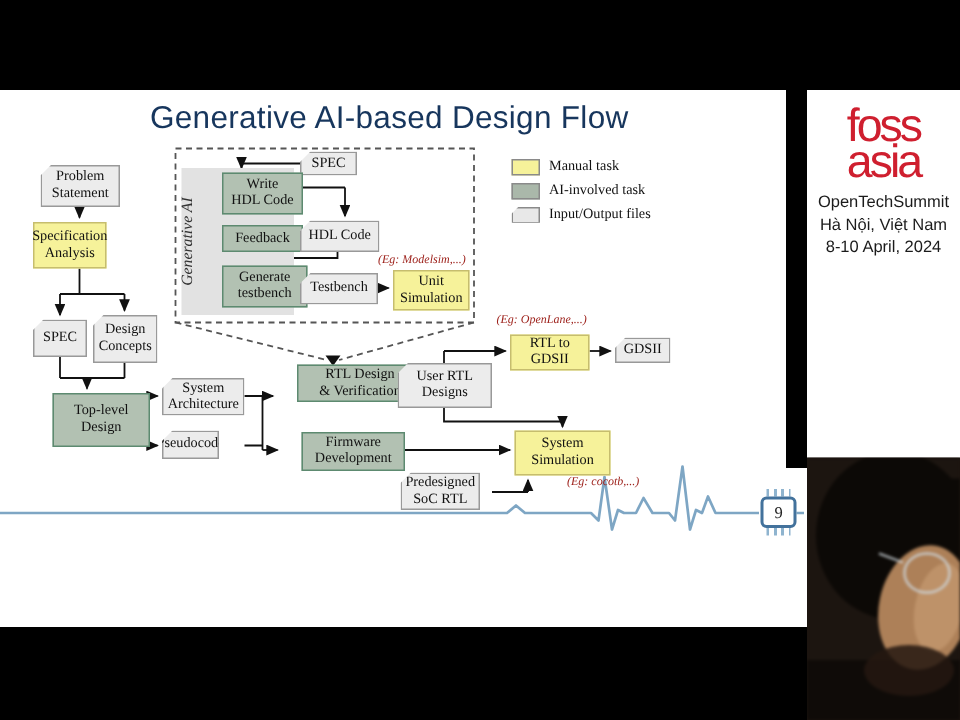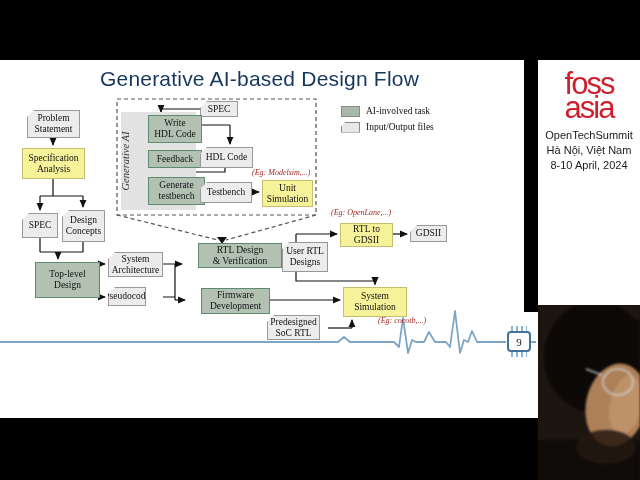--- a/index.html
+++ b/index.html
@@ -109,21 +109,21 @@
            L424,282 L429,272 L435,282 L446,282 L450,287 L455,251 L460,293 L464,280 L468,282
            L472,271 L477,282 L506,282 M531,282 L536,282" stroke="#7ea6c4" stroke-width="1.8" fill="none" stroke-linejoin="round"></path>
     </svg>
 
     <div class="gen-panel"></div>
     <div class="gen-label">Generative AI</div>
 
     <div id="nodes-layer">
         <div class="node file" style="left: 27px; top: 50px; width: 53px; height: 28px;">Problem
 Statement</div>
-        <div class="node manual" style="left: 22px; top: 88px; width: 63px; height: 31px;">Specification
+        <div class="node manual" style="left: 22px; top: 88px; width: 49px; height: 31px;">Specification
 Analysis</div>
         <div class="node file" style="left: 22px; top: 153px; width: 36px; height: 25px;">SPEC</div>
         <div class="node file" style="left: 62px; top: 150px; width: 43px; height: 32px;">Design
 Concepts</div>
         <div class="node ai" style="left: 22px; top: 202px; width: 65px; height: 36px;">Top-level
 Design</div>
         <div class="node file" style="left: 108px; top: 192px; width: 55px; height: 25px;">System
 Architecture</div>
         <div class="node file" style="left: 108px; top: 227px; width: 38px; height: 19px;">Pseudocode</div>
         <div class="node file" style="left: 200px; top: 41px; width: 38px; height: 16px;">SPEC</div>
@@ -131,35 +131,39 @@
 HDL Code</div>
         <div class="node ai" style="left: 135px; top: 90px; width: 54px; height: 18px;">Feedback</div>
         <div class="node file" style="left: 200px; top: 87px; width: 53px; height: 21px;">HDL Code</div>
         <div class="node ai" style="left: 135px; top: 117px; width: 57px; height: 28px;">Generate
 testbench</div>
         <div class="node file" style="left: 200px; top: 122px; width: 52px; height: 21px;">Testbench</div>
         <div class="node manual" style="left: 262px; top: 120px; width: 51px; height: 27px;">Unit
 Simulation</div>
         <div class="node ai" style="left: 185px; top: 183px; width: 84px; height: 25px;">RTL Design
 &amp; Verification</div>
-        <div class="node file" style="left: 282px; top: 182px; width: 46px; height: 30px;">User RTL
+        <div class="node file" style="left: 265px; top: 182px; width: 63px; height: 30px;">User RTL
 Designs</div>
         <div class="node manual" style="left: 340px; top: 163px; width: 53px; height: 24px;">RTL to
 GDSII</div>
         <div class="node file" style="left: 410px; top: 165px; width: 37px; height: 17px;">GDSII</div>
         <div class="node ai" style="left: 188px; top: 228px; width: 69px; height: 26px;">Firmware
 Development</div>
         <div class="node manual" style="left: 343px; top: 227px; width: 64px; height: 30px;">System
 Simulation</div>
         <div class="node file" style="left: 267px; top: 255px; width: 53px; height: 25px;">Predesigned
 SoC RTL</div>
       </div>
 
     <div class="legend" id="legend">
         <div class="legend-row">
+          <span class="sw manual"></span>
+          <span class="legend-label">Manual task</span>
+        </div>
+        <div class="legend-row">
           <span class="sw ai"></span>
           <span class="legend-label">AI-involved task</span>
         </div>
         <div class="legend-row">
           <span class="sw file"></span>
           <span class="legend-label">Input/Output files</span>
         </div>
       </div>
 
     <div id="annotations-layer">

